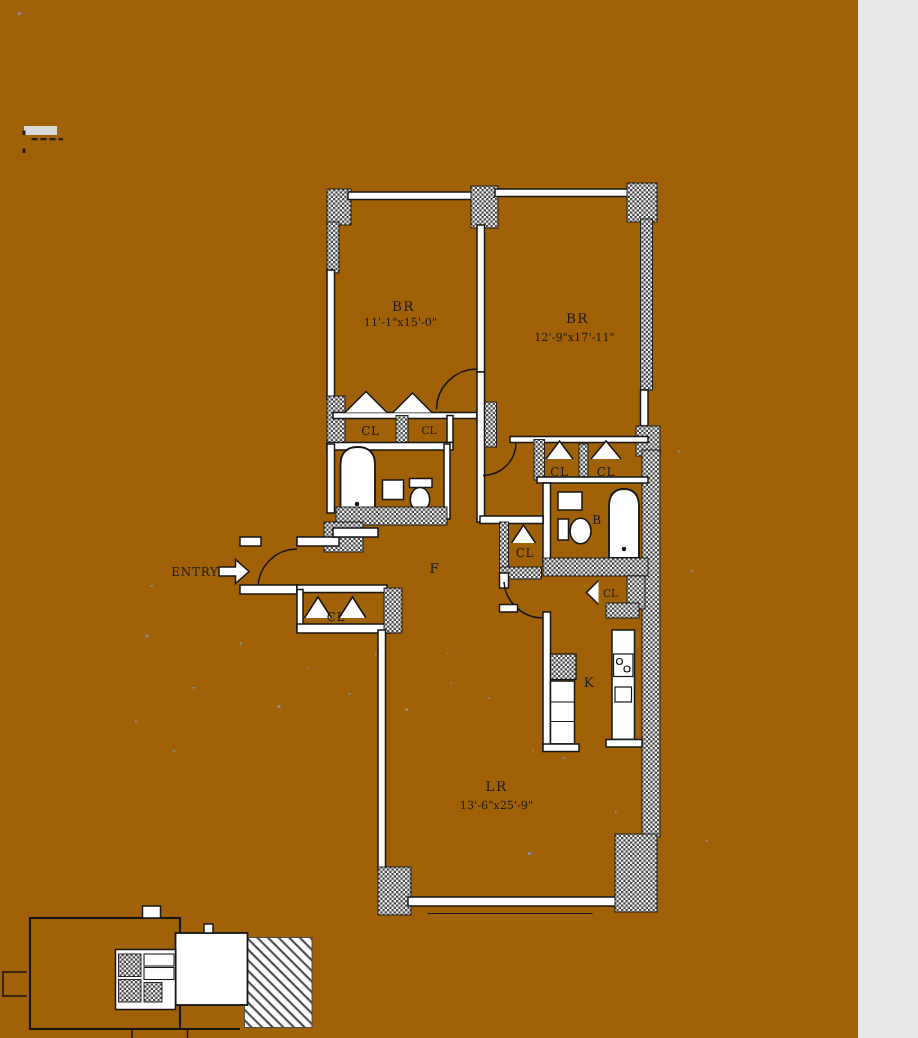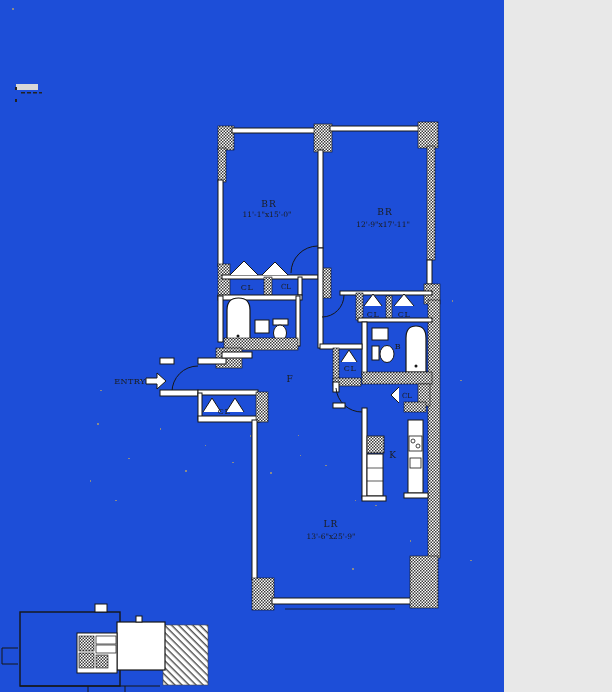--- a/index.html
+++ b/index.html
@@ -1,17 +1,17 @@
 <!DOCTYPE html>
 <html><head>
 <meta charset="utf-8">
 <style>
   html,body { margin:0; padding:0; background:#e8e8e8; }
   .page {
-    position:relative; width:504px; height:692px; background:#1d4ed8;
+    position:relative; width:572px; height:692px; background:#a16207;
     font-family:"DejaVu Serif", serif; overflow:hidden;
   }
   svg { position:absolute; left:0; top:0; }
   text { fill:#1c1c1c; text-anchor:middle; }
   .lbl  { font-size:9px;   letter-spacing:1px; }
   .dims { font-size:7.5px; }
   .cl   { font-size:8px;   letter-spacing:0.5px; }
   .cls  { font-size:7px; }
   .entry{ font-size:8px;   letter-spacing:0.5px; }
 </style>

